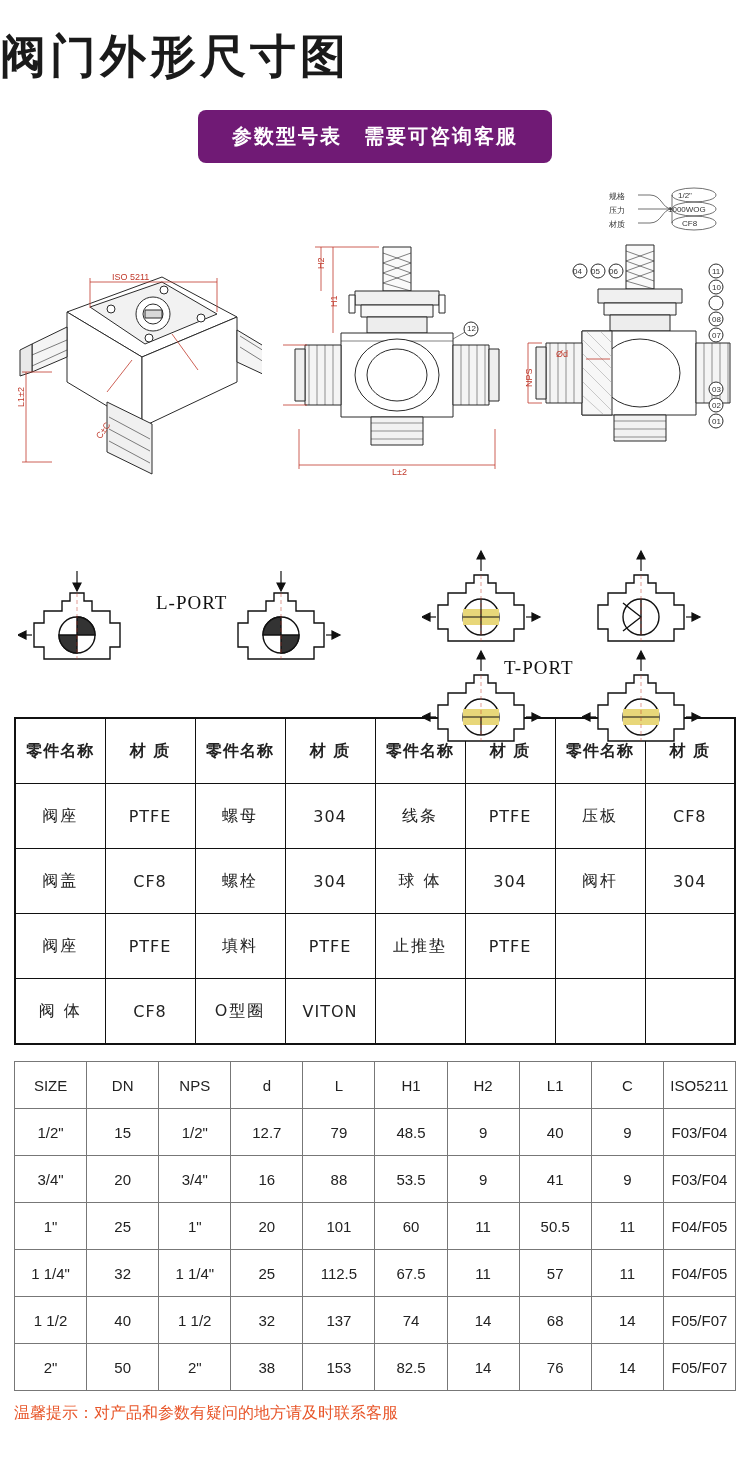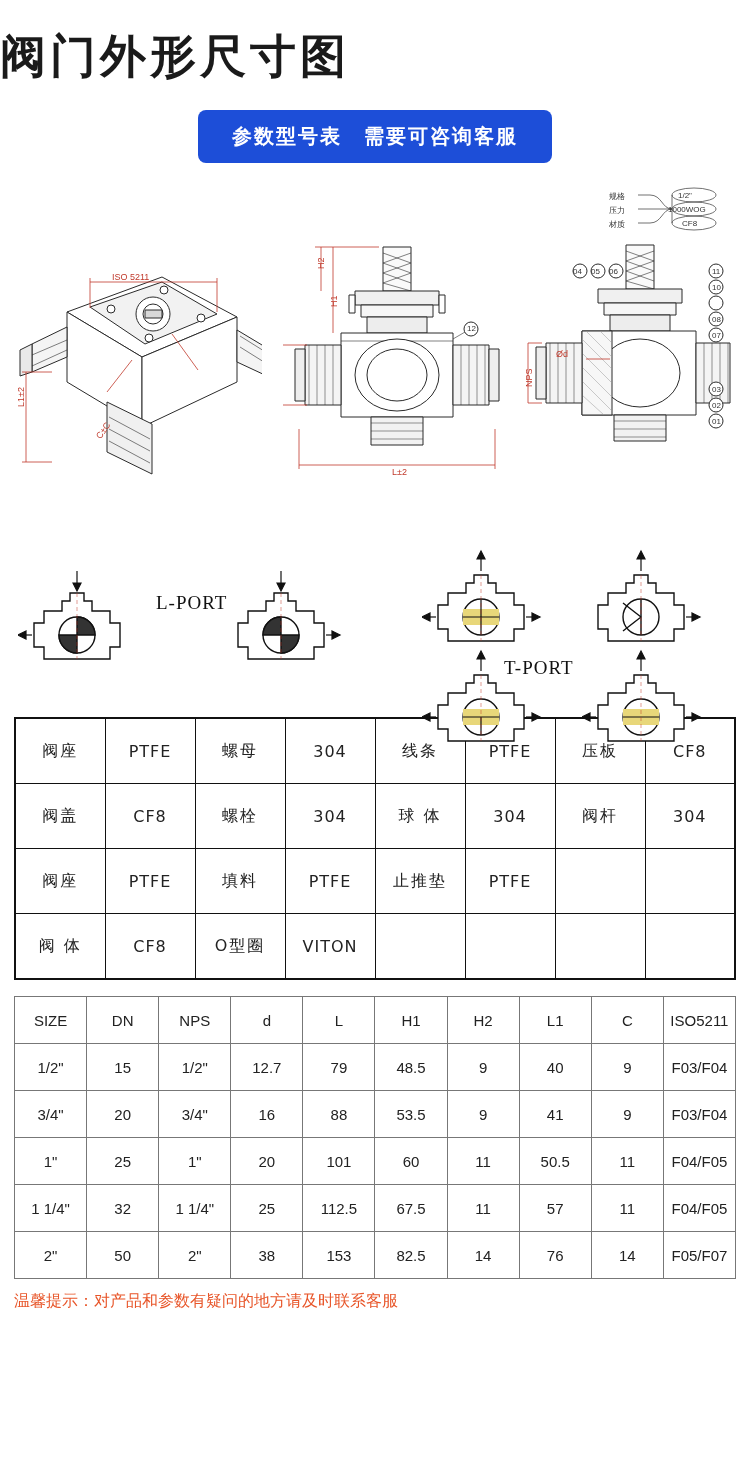--- a/index.html
+++ b/index.html
@@ -25,21 +25,21 @@
     color: #1a1a1a;
     padding-top: 26px;
     font-family: "DejaVu Sans", sans-serif;
   }
   .subtitle-wrap {
     display: flex;
     justify-content: center;
     margin-top: 22px;
   }
   .subtitle-pill {
-    background: #1d4ed8;
+    background: #701a75;
     color: #ffffff;
     font-size: 20px;
     font-weight: bold;
     letter-spacing: 2px;
     padding: 13px 34px;
     border-radius: 8px;
     font-family: "DejaVu Sans", sans-serif;
   }
 
   
@@ -410,20 +410,30 @@
     </g>
     <path d="M59 26 L59 92" stroke="#c0392b" stroke-width="0.5" stroke-dasharray="4 3" fill="none"></path>
   </svg>
 
   <div class="port-label" style="left:504px; top:480px;">T-PORT</div>
 </div>
 
 <div class="table-block">
   <table class="parts">
     <tbody>
+        <tr class="head">
+      <td>零件名称</td>
+      <td>材 质</td>
+      <td>零件名称</td>
+      <td>材 质</td>
+      <td>零件名称</td>
+      <td>材 质</td>
+      <td>零件名称</td>
+      <td>材 质</td>
+    </tr>
     <tr>
       <td class="name">阀座</td>
       <td>PTFE</td>
       <td class="name">螺母</td>
       <td>304</td>
       <td class="name">线条</td>
       <td>PTFE</td>
       <td class="name">压板</td>
       <td>CF8</td>
     </tr>
@@ -518,20 +528,32 @@
       <td>1 1/4"</td>
       <td>25</td>
       <td>112.5</td>
       <td>67.5</td>
       <td>11</td>
       <td>57</td>
       <td>11</td>
       <td>F04/F05</td>
     </tr>
     <tr>
+      <td>1 1/2</td>
+      <td>40</td>
+      <td>1 1/2</td>
+      <td>32</td>
+      <td>137</td>
+      <td>74</td>
+      <td>14</td>
+      <td>68</td>
+      <td>14</td>
+      <td>F05/F07</td>
+    </tr>
+    <tr>
       <td>2"</td>
       <td>50</td>
       <td>2"</td>
       <td>38</td>
       <td>153</td>
       <td>82.5</td>
       <td>14</td>
       <td>76</td>
       <td>14</td>
       <td>F05/F07</td>

